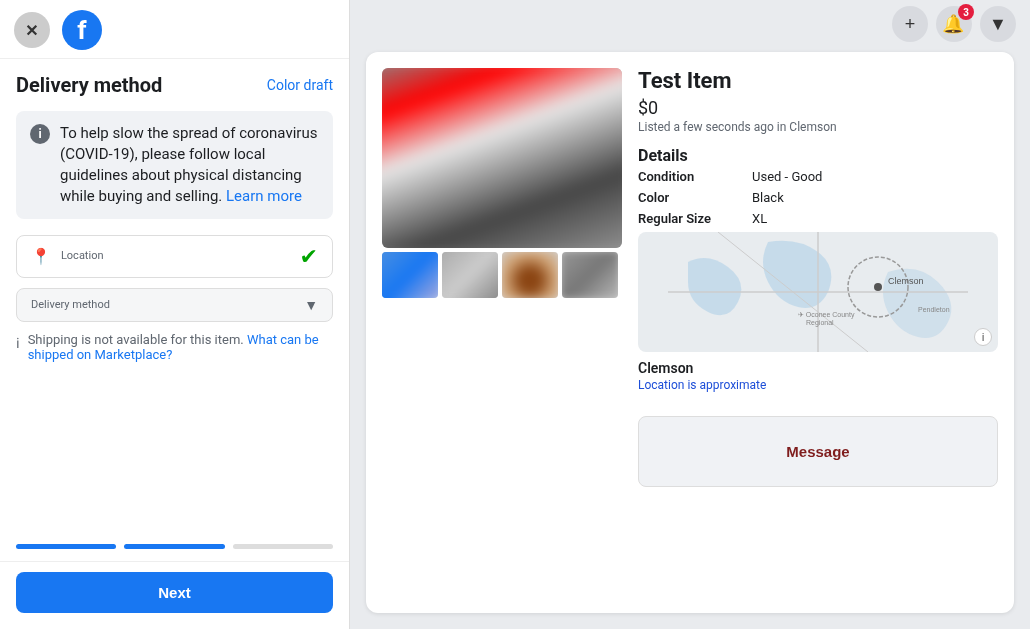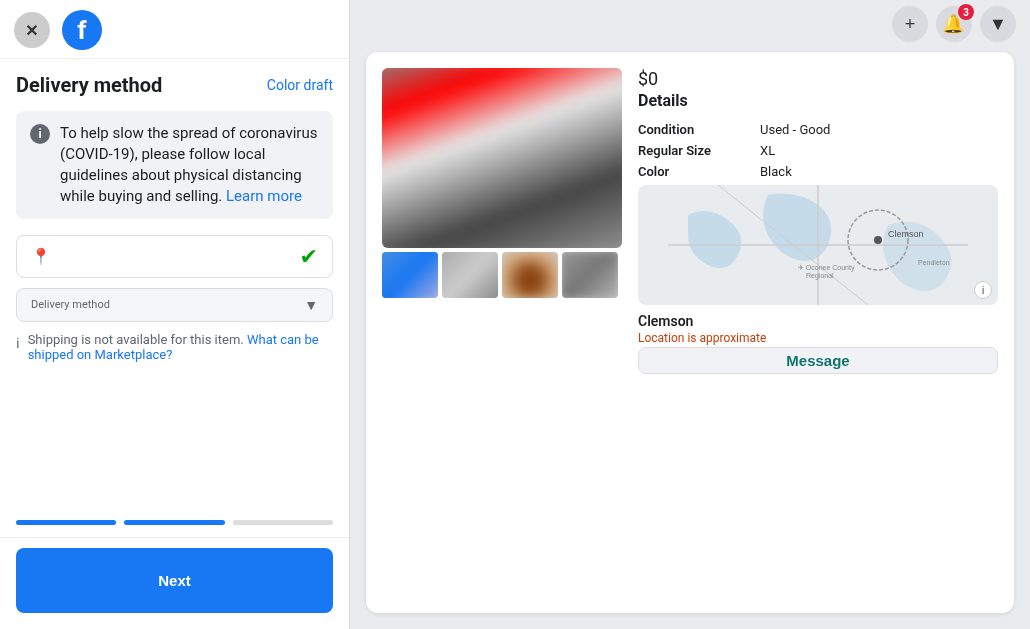--- a/index.html
+++ b/index.html
@@ -239,21 +239,21 @@
       border-radius: 8px;
       background: #fff;
       font-size: 15px;
       font-weight: 600;
       color: #1c1e21;
       cursor: pointer;
     }
 
     .btn-next {
       flex: 1;
-      padding: 24px;
+      padding: 12px;
       border: none;
       border-radius: 8px;
       background: #1877f2;
       font-size: 15px;
       font-weight: 600;
       color: #fff;
       cursor: pointer;
     }
 
     
@@ -393,26 +393,26 @@
     .preview-listed {
       font-size: 12px;
       color: #606770;
       margin-bottom: 12px;
     }
 
     .preview-details-heading {
       font-size: 16px;
       font-weight: 700;
       color: #1c1e21;
-      margin-bottom: 12px;
+      margin-bottom: 4px;
     }
 
     .detail-row {
       display: flex;
-      gap: 12px;
+      gap: 4px;
       margin-bottom: 6px;
     }
 
     .detail-key {
       font-size: 13px;
       font-weight: 600;
       color: #1c1e21;
       width: 110px;
     }
 
@@ -461,31 +461,31 @@
 
     .map-location-name {
       font-size: 14px;
       font-weight: 600;
       color: #1c1e21;
       margin-bottom: 2px;
     }
 
     .map-location-sub {
       font-size: 12px;
-      color: #c2410c;
-      margin-bottom: 2px;
+      color: #1d4ed8;
+      margin-bottom: 24px;
     }
 
     .message-btn {
       width: 100%;
-      padding: 4px;
+      padding: 26px;
       border: 1px solid #ddd;
       border-radius: 8px;
       background: #f0f2f5;
-      color: #0f766e;
+      color: #7f1d1d;
       font-size: 15px;
       font-weight: 600;
       cursor: not-allowed;
     }
   </style>
 </head>
 <body>
 
 <div class="left-panel">
   <div class="left-header">
@@ -507,20 +507,21 @@
       <div class="info-icon">i</div>
       <div class="info-text">
         <span>To help slow the spread of coronavirus (COVID-19), please follow local guidelines about physical distancing while buying and selling.</span>
         <a>Learn more</a>
       </div>
     </div>
 
     <div class="location-field">
       <span class="location-pin">📍</span>
       <div class="location-inner">
+        <div class="input-label">Location</div>
       </div>
       <span class="check-icon">✔</span>
     </div>
 
     <div class="dropdown-field">
       <div class="dropdown-inner">
         <div class="input-label">Delivery method</div>
       </div>
       <span class="dropdown-arrow">▼</span>
     </div>
@@ -577,35 +578,37 @@
           <div class="thumb">
             <div class="thumb-blur" style="background: radial-gradient(circle at 50% 60%, #8B4513 20%, #d2a679 60%, #ccc 100%);"></div>
           </div>
           <div class="thumb">
             <div class="thumb-blur" style="background: linear-gradient(135deg, #999, #777, #bbb);"></div>
           </div>
         </div>
       </div>
 
       <div class="preview-info-col">
+        <div class="preview-item-title">Test Item</div>
         <div class="preview-price">$0</div>
+        <div class="preview-listed">Listed a few seconds ago in Clemson</div>
 
         <div class="preview-details-heading">Details</div>
 
         <div class="detail-row">
           <span class="detail-key">Condition</span>
           <span class="detail-val">Used - Good</span>
         </div>
         <div class="detail-row">
+          <span class="detail-key">Color</span>
+          <span class="detail-val">Black</span>
+        </div>
+        <div class="detail-row">
           <span class="detail-key">Regular Size</span>
           <span class="detail-val">XL</span>
-        </div>
-        <div class="detail-row">
-          <span class="detail-key">Color</span>
-          <span class="detail-val">Black</span>
         </div>
 
 
         
         <div class="map-container">
           <svg class="map-svg" viewBox="0 0 300 120" xmlns="http://www.w3.org/2000/svg">
             <rect width="300" height="120" fill="#e8ecef"></rect>
 
             <path d="M20,30 Q40,20 60,35 Q80,50 70,70 Q60,90 40,80 Q20,70 20,50 Z" fill="#b8d4e8" opacity="0.7"></path>
             <path d="M100,10 Q130,5 150,20 Q170,35 160,60 Q150,80 130,75 Q110,70 100,50 Q90,30 100,10 Z" fill="#b8d4e8" opacity="0.7"></path>

